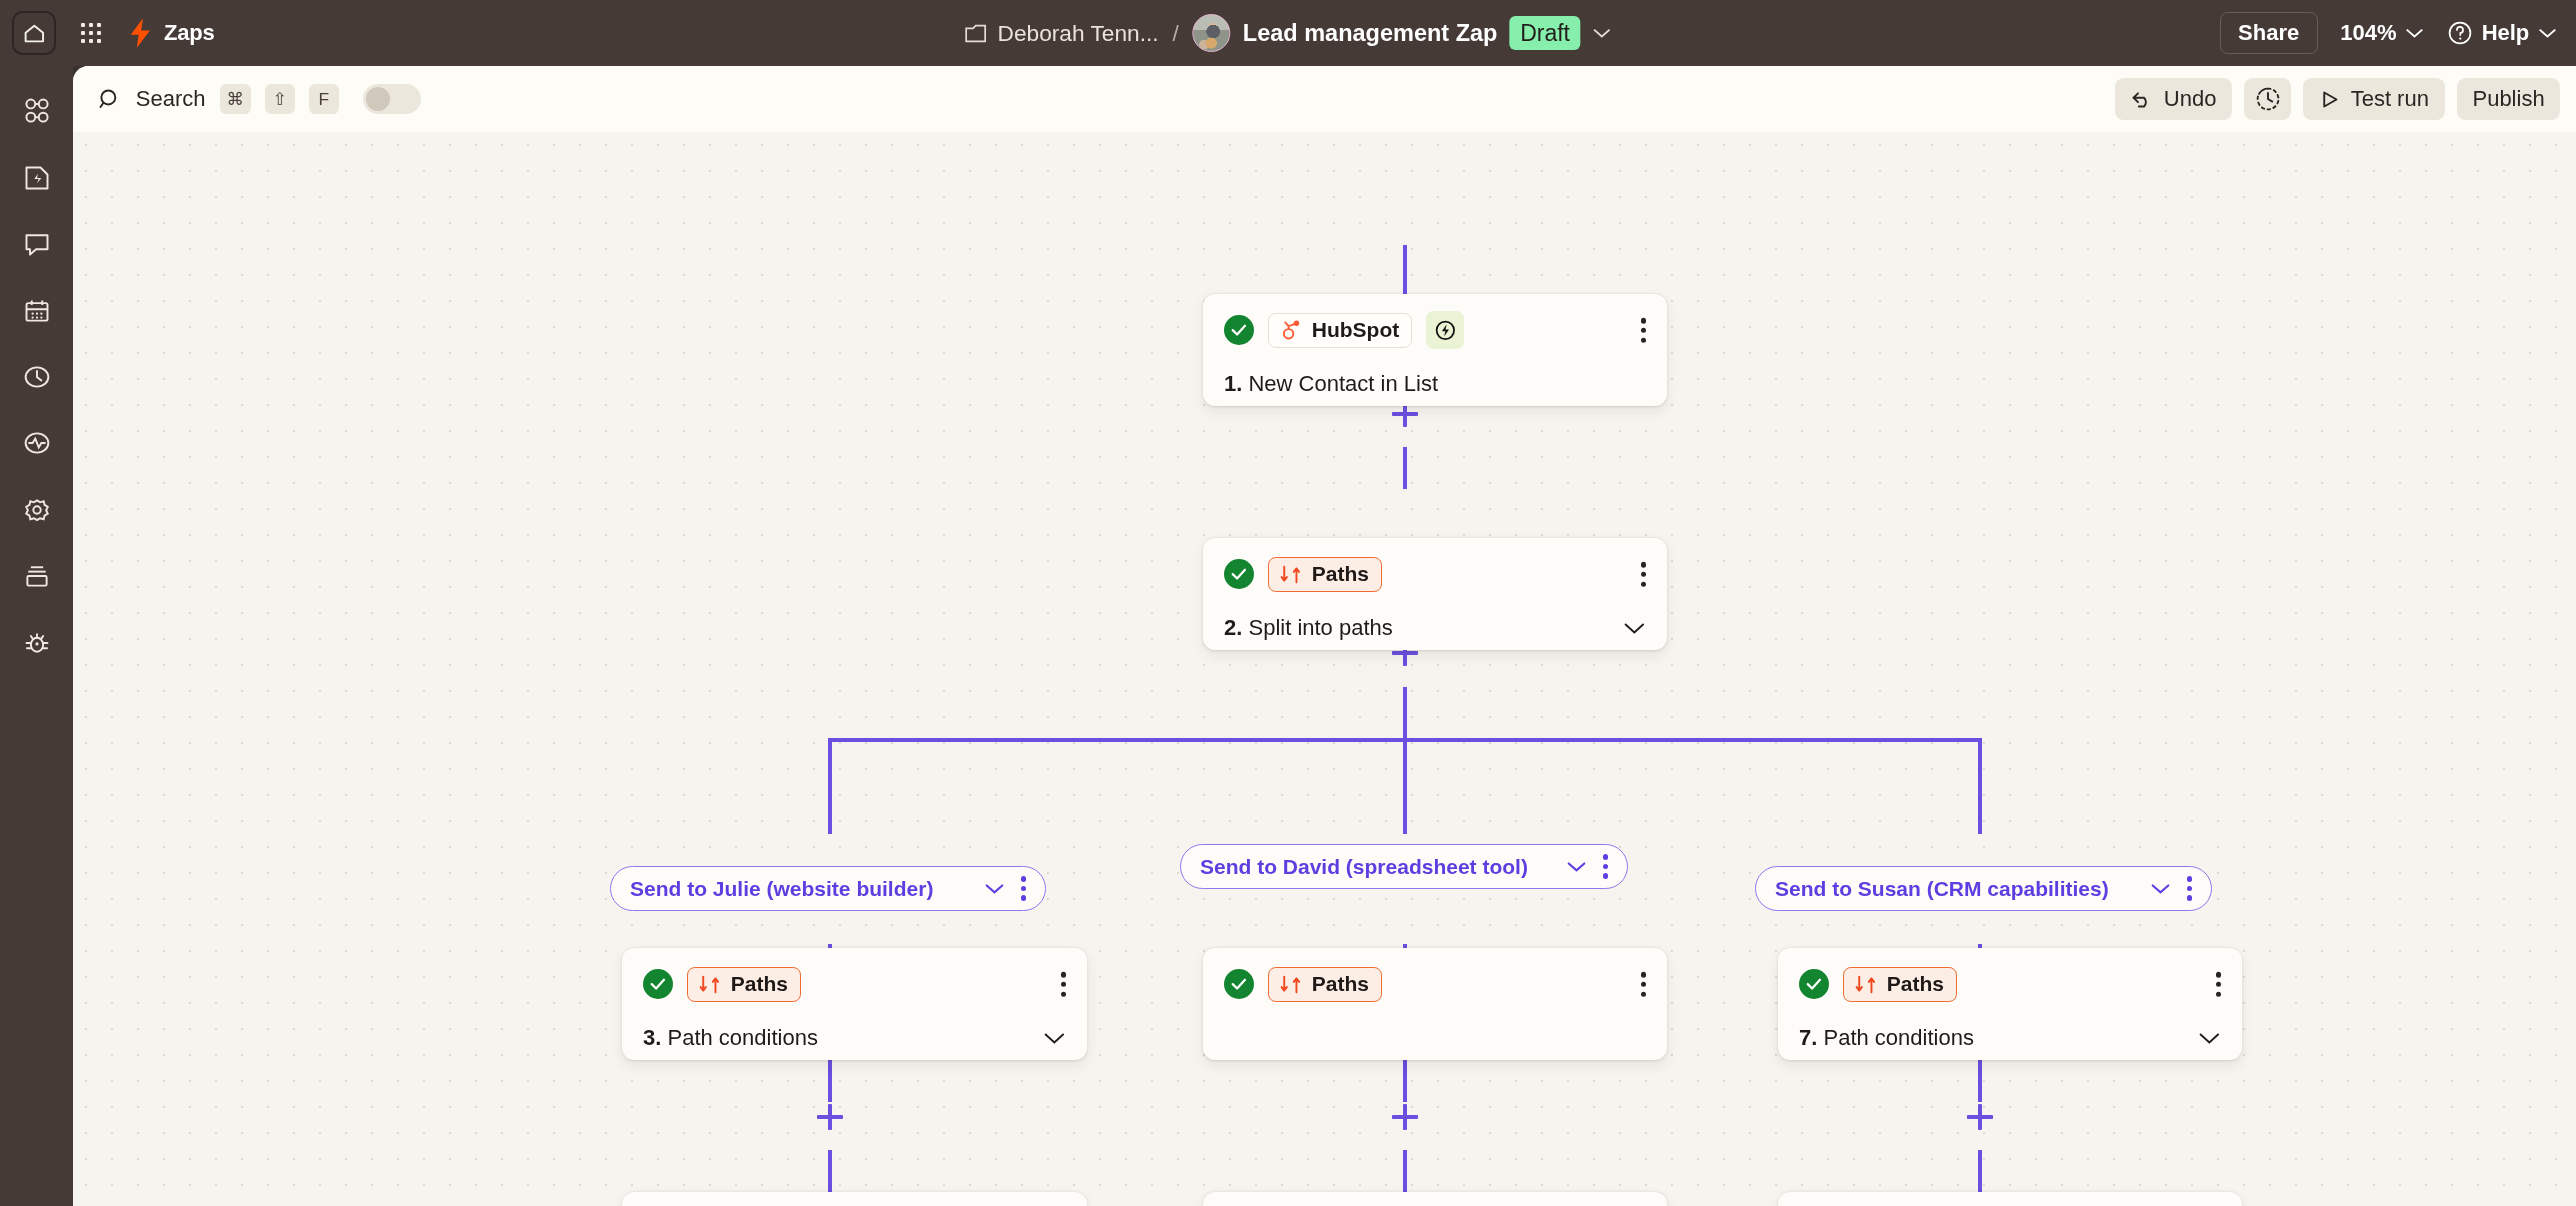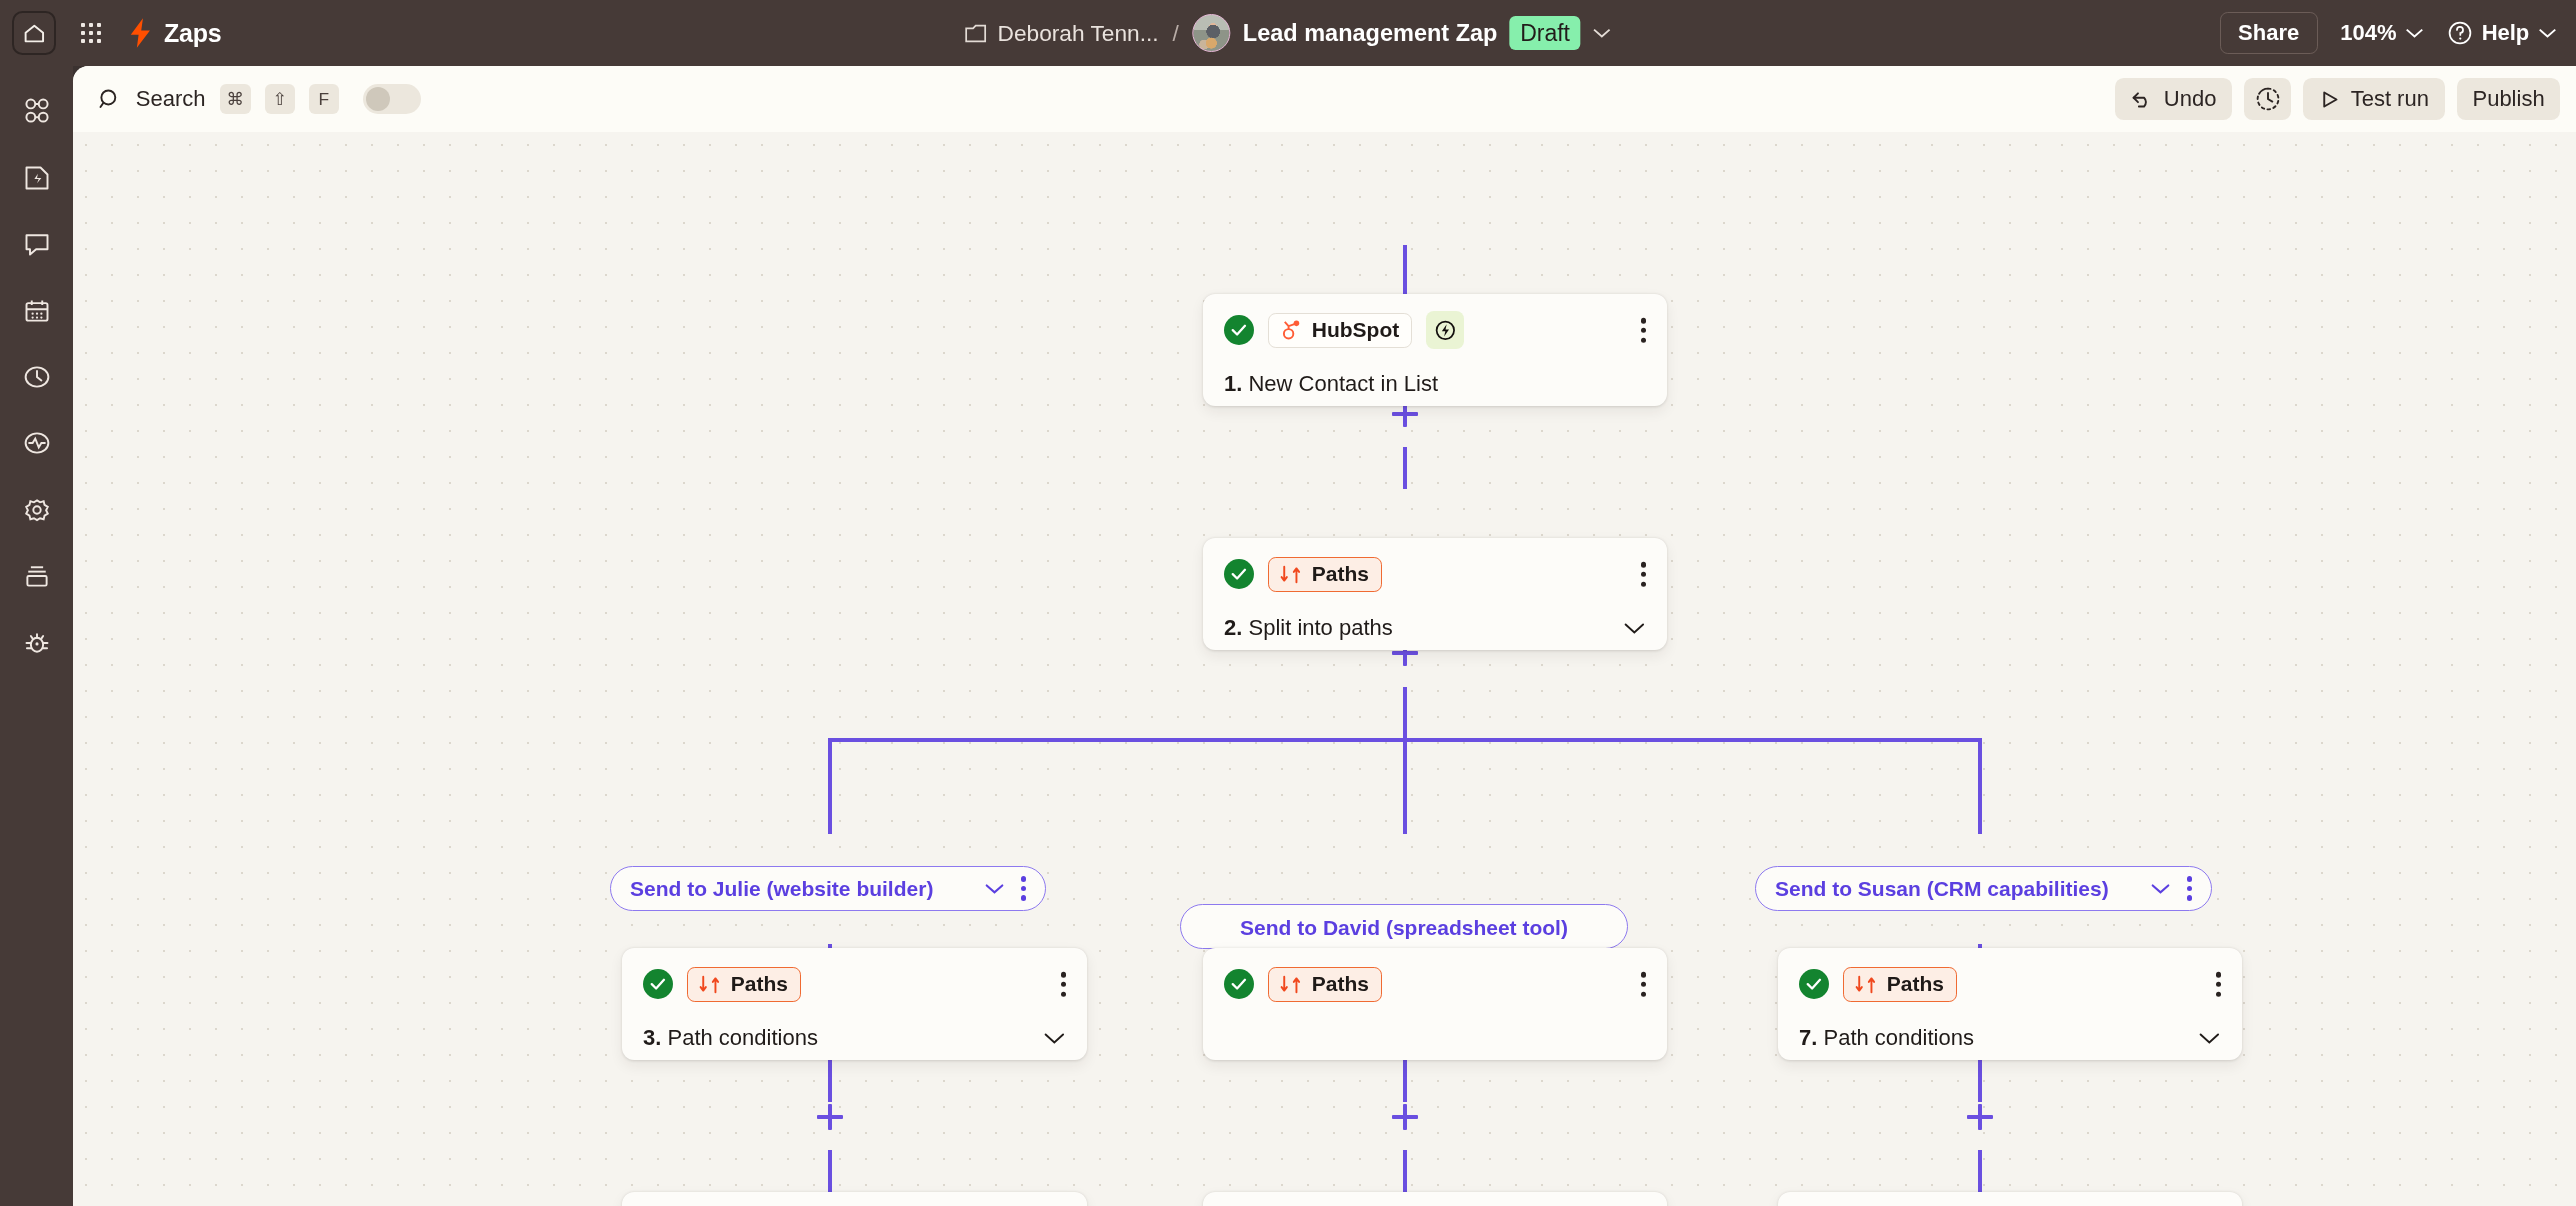--- a/index.html
+++ b/index.html
@@ -20,21 +20,21 @@
   }
   .tb-left { display: flex; align-items: center; gap: 15.7px; padding-left: 12.2px; }
   .home-btn {
     width: 44px; height: 44px; border: 2.2px solid #2d2523; border-radius: 10.5px;
     display: flex; align-items: center; justify-content: center;
   }
   .grid-btn { width: 38px; height: 38px; display:flex; align-items:center; justify-content:center; }
   .grid-dots { display: grid; grid-template-columns: repeat(3, 4.4px); gap: 3.5px; }
   .grid-dots i { width: 4.4px; height: 4.4px; background: #efe9e4; border-radius: 0.9px; display:block; }
   .bolt-wrap { display: flex; align-items: center; gap: 12.2px; margin-left: 3.5px;}
-  .zaps-label { font-size: 25px; font-weight: bold; letter-spacing: -0.2px; color:#ffffff;}
+  .zaps-label { font-size: 22px; font-weight: bold; letter-spacing: -0.2px; color:#ffffff;}
 
   .tb-center {
     position: absolute; left: 50%; transform: translateX(-50%);
     display: flex; align-items: center; gap: 12.2px; white-space: nowrap;
   }
   .crumb-folder { display:flex; align-items:center; gap: 10.5px; }
   .crumb-text { font-size: 22.7px; color: #e9e2dd; }
   .crumb-sep { font-size: 22.7px; color: #b9ada7; padding: 0 1.7px;}
   .avatar {
     width: 38px; height: 38px; border-radius: 50%;
@@ -525,21 +525,21 @@
                 <path d="M3 4 13 13 23 4"></path>
               </svg>
           </span>
         </div>
       </div>
       <div class="node" style="left:521px; top:1060px; width:465px; height:112px;">
         
         
       </div>
 
-      <div class="pathpill" style="left:1107px; top:772px; width:448px;flex-direction:column;">
+      <div class="pathpill" style="left:1107px; top:712px; width:448px;">
         <span>Send to David (spreadsheet tool)</span>
         <span style="margin-left:auto; display:flex; align-items:center; gap:15.7px;">
           <span>
             <svg width="21" height="13" viewBox="0 0 24 15" fill="none" stroke="#5b3fe0" stroke-width="2.4" stroke-linecap="round">
                 <path d="M3 4 12 12 21 4"></path>
               </svg>
           </span>
           <span class="dots">
               <i></i>
               <i></i>

